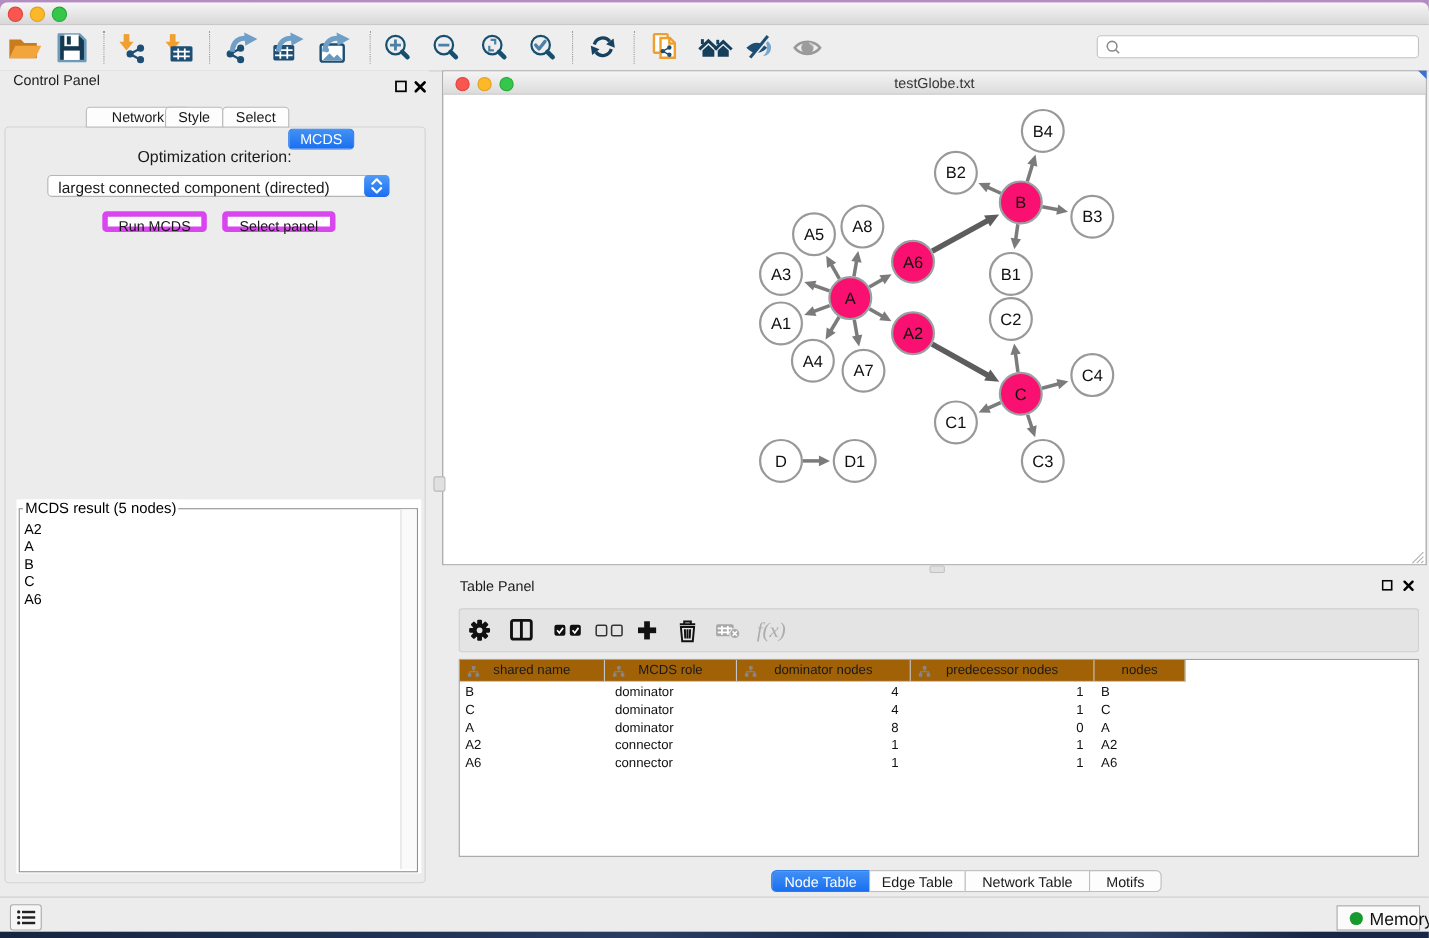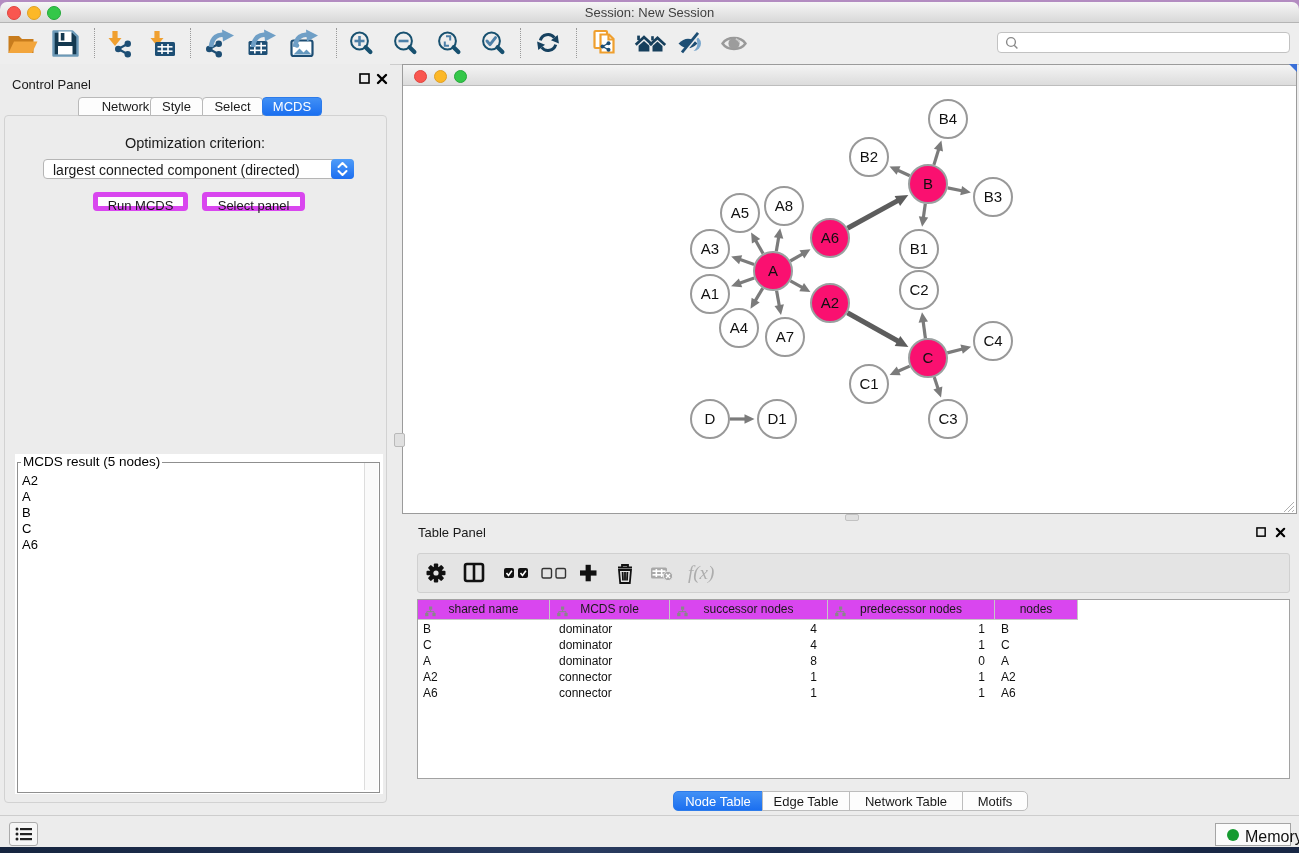--- a/index.html
+++ b/index.html
@@ -9,67 +9,66 @@
 #topstrip{left:0;top:0;width:1299px;height:10px;background:#b38cc1;}
 #titlebar{left:0;top:2px;width:1299px;height:20px;background:linear-gradient(#f6f6f6,#d8d8d8);border-bottom:1px solid #b4b4b4;border-radius:7px 7px 0 0;}
 .light{position:absolute;top:4px;width:12px;height:12px;border-radius:50%;}
 #titletext{position:absolute;top:3px;width:100%;text-align:center;font-size:13px;color:#404040;}
 #toolbar{left:0;top:23px;width:1299px;height:41px;background:#eeeeee;}
 .tsep{position:absolute;top:5px;height:30px;width:0;border-left:1px dotted #9a9a9a;}
 #searchbox{position:absolute;left:997px;top:9px;width:291px;height:19px;background:#fff;border:1px solid #c2c2c2;border-radius:4px;}
 #mainline{left:0;top:64px;width:1299px;height:0;border-top:1px solid #cccccc;}
 
 #cp{left:0;top:64px;width:390px;height:750px;background:#ececec;}
-#cptitle{left:12px;top:13px;font-size:13px;color:#1a1a1a;}
+#cptitle{left:12px;top:1px;font-size:13px;color:#1a1a1a;}
 .paneicons{position:absolute;top:8px;font-size:12px;color:#000;}
 #cpbox{left:4px;top:51px;width:381px;height:686px;background:#ececec;border:1px solid #d2d2d2;border-radius:4px;}
 .tab{position:absolute;top:33px;height:19px;border:1px solid #b9b9b9;background:#fdfdfd;font-size:13px;color:#1a1a1a;text-align:center;line-height:18px;border-radius:4px 4px 0 0;box-sizing:border-box;}
-.tabsel{background:linear-gradient(#4190f5,#1b6ff0);color:#fff;border-color:#2d7bea;border-radius:4px;}
+.tabsel{background:linear-gradient(#4190f5,#1b6ff0);color:#fff;border-color:#2d7bea;border-radius:4px;margin-top:20px;}
 #optlabel{left:0;top:71px;width:390px;text-align:center;font-size:14.5px;color:#1a1a1a;}
 #dropdown{left:43px;top:95px;width:311px;height:20px;background:#fff;border:1px solid #b5b5b5;border-radius:4px;box-sizing:border-box;}
 #droptext{position:absolute;left:9px;top:1.5px;font-size:14px;color:#1a1a1a;}
 #dropbtn{position:absolute;right:-1px;top:-1px;width:23px;height:20px;background:linear-gradient(#4f9cf8,#1c6ef0);border-radius:4px;}
 .btn{position:absolute;top:128px;height:19px;background:#fefefe;border:5px solid #d946ef;border-radius:4px;font-size:13px;color:#1a1a1a;text-align:center;line-height:18px;box-sizing:border-box;}
 #mcdswhite{left:15px;top:390px;width:368px;height:340px;background:#fff;}
 #mcdsborder{left:17px;top:398px;width:361px;height:329px;border:1px solid #8f8f8f;}
 #mcdslegend{left:21px;top:390px;background:#fff;padding:0 2px;font-size:13.5px;color:#000;}
 #mcdslist{left:22px;top:409px;font-size:13px;color:#000;line-height:16px;}
 #mcdsscroll{left:364px;top:399px;width:13px;height:327px;background:#fafafa;border-left:1px solid #ddd;}
 
 #win{left:402px;top:64px;width:895px;height:450px;background:#fff;border:1px solid #9b9b9b;box-sizing:border-box;}
 #wintitle{position:absolute;left:0;top:0;width:100%;height:20px;background:linear-gradient(#f4f4f4,#dcdcdc);border-bottom:1px solid #bdbdbd;}
 .wlight{position:absolute;top:5px;width:11px;height:11px;border-radius:50%;}
 #wintext{position:absolute;top:3px;width:100%;text-align:center;font-size:13px;color:#353535;}
 
 #tp{left:390px;top:514px;width:909px;height:301px;background:#ececec;}
 #tptitle{left:28px;top:11px;font-size:13px;color:#1a1a1a;}
 #tpbar{left:27px;top:39px;width:873px;height:40px;background:#e4e4e4;border:1px solid #d0d0d0;border-radius:3px;box-sizing:border-box;}
 #tbl{left:27px;top:85px;width:873px;height:180px;background:#fff;border:1px solid #a2a2a2;box-sizing:border-box;}
-#tblhead{position:absolute;left:0;top:0;width:659px;height:19px;background:#d946ef;border-bottom:1px solid #c6c6c6;border-right:1px solid #c6c6c6;}
+#tblhead{position:absolute;left:0;top:0;width:659px;height:19px;background:#a16207;border-bottom:1px solid #c6c6c6;border-right:1px solid #c6c6c6;}
 .hcol{position:absolute;top:0;height:19px;border-right:1px solid #c6c6c6;box-sizing:border-box;}
 .htext{position:absolute;top:2px;width:100%;text-align:center;font-size:12px;color:#1a1a1a;}
 .hicon{position:absolute;top:3px;left:7px;}
 .trow{position:absolute;font-size:12px;color:#111;height:16px;line-height:16px;}
-.btab{position:absolute;top:277px;height:20px;border:1px solid #bdbdbd;background:#fdfdfd;font-size:13px;color:#1a1a1a;text-align:center;line-height:19px;border-radius:4px;box-sizing:border-box;}
+.btab{position:absolute;top:277px;height:20px;border:1px solid #bdbdbd;background:#fdfdfd;font-size:13px;color:#1a1a1a;text-align:center;line-height:19px;border-radius:4px;box-sizing:border-box;margin-left:28px;}
 .btabsel{background:linear-gradient(#4190f5,#1b6ff0);color:#fff;border-color:#2d7bea;}
 
 #statusbar{left:0;top:815px;width:1299px;height:32px;background:#ececec;border-top:1px solid #cdcdcd;}
 #leftbtn{position:absolute;left:9px;top:6px;width:29px;height:24px;background:#f6f6f6;border:1px solid #ababab;border-radius:3px;box-sizing:border-box;}
 #membtn{position:absolute;left:1215px;top:7px;width:76px;height:23px;background:#fbfbfb;border:1px solid #a5a5a5;box-sizing:border-box;}
 #bottomstrip{left:0;top:847px;width:1299px;height:6px;background:linear-gradient(90deg,#16253f,#1f3052 25%,#2a3c60 45%,#1b2c4e 60%,#32436a 78%,#182745 92%);}
 </style>
 </head>
 <body>
 <div id="app">
   <div class="abs" id="topstrip"></div>
   <div class="abs" id="titlebar">
     <div class="light" style="left:7px;background:#f9564f;border:1px solid #e0443e;"></div>
     <div class="light" style="left:27px;background:#fcb827;border:1px solid #e0a023;"></div>
     <div class="light" style="left:47px;background:#34c749;border:1px solid #24a83a;"></div>
-    <div id="titletext">Session: New Session</div>
   </div>
   <div class="abs" id="toolbar">
     <svg style="position:absolute;left:0;top:0;" width="760" height="41" viewBox="0 0 760 41">
 <path d="M8.5,13 h10.5 l3,3 h11.5 v14 h-25 z" fill="#c87c1d"></path>
 <path d="M8.5,30 l5.5,-11.5 h23.5 l-5.5,11.5 z" fill="#f2a53c"></path>
 <path d="M53.5,8.5 h19 l5,5 v19 h-24 z" fill="#143950" stroke="#6d9ab8" stroke-width="2.4" stroke-linejoin="round"></path>
 <rect x="58.5" y="8.5" width="13" height="10.5" fill="#fff"></rect>
         <rect x="60.8" y="10" width="3.6" height="7.5" fill="#143950"></rect>
 <rect x="58" y="23" width="14.5" height="8.5" fill="#fff"></rect>
 <g fill="#f0a030">
@@ -216,20 +215,21 @@
     <div class="abs" id="mcdsborder"></div>
     <div class="abs" id="mcdsscroll"></div>
     <div class="abs" id="mcdslegend">MCDS result (5 nodes)</div>
     <div class="abs" id="mcdslist">A2<br>A<br>B<br>C<br>A6</div>
   </div>
   <div class="abs" id="win">
     <div id="wintitle">
       <div class="wlight" style="left:10.5px;background:#f9564f;border:1px solid #e0443e;"></div>
       <div class="wlight" style="left:30.5px;background:#fcb827;border:1px solid #e0a023;"></div>
       <div class="wlight" style="left:50.5px;background:#34c749;border:1px solid #24a83a;"></div>
+      <div id="wintext">testGlobe.txt</div>
     </div>
     <svg id="graphsvg" style="position:absolute;left:0;top:21px;" width="892" height="427" viewBox="0 0 892 427">
 <line x1="351.2" y1="191.9" x2="335.7" y2="197.5" stroke="#7b7b7b" stroke-width="3.2"></line>
 <polygon points="328.1,200.3 335.9,192.4 339.2,201.3" fill="#7b7b7b"></polygon>
 <line x1="351.1" y1="178.4" x2="335.8" y2="173.1" stroke="#7b7b7b" stroke-width="3.2"></line>
 <polygon points="328.2,170.4 339.2,169.2 336.1,178.2" fill="#7b7b7b"></polygon>
 <line x1="359.8" y1="202.2" x2="351.6" y2="215.8" stroke="#7b7b7b" stroke-width="3.2"></line>
 <polygon points="347.5,222.7 348.6,211.7 356.7,216.5" fill="#7b7b7b"></polygon>
 <line x1="360.1" y1="167.6" x2="352.1" y2="153.5" stroke="#7b7b7b" stroke-width="3.2"></line>
 <polygon points="348.1,146.6 357.2,152.9 348.9,157.6" fill="#7b7b7b"></polygon>
@@ -385,21 +385,21 @@
           </div>
 <div class="hcol" style="left:252px;width:158px;">
 <span class="hicon" style="left:7px;"><svg width="11" height="11" viewBox="0 0 11 11">
                 <g fill="#888">
                   <rect x="4" y="0.5" width="3.2" height="3.2"></rect>
                   <rect x="0.2" y="7" width="3.2" height="3.2"></rect>
                   <rect x="7.4" y="7" width="3.2" height="3.2"></rect>
                   <path d="M5.6 3.7 v2 M1.8 7 v-1.3 h7.2 V7" stroke="#888" fill="none" stroke-width="1"></path>
                 </g>
               </svg></span>
-<div class="htext">successor nodes</div>
+<div class="htext">dominator nodes</div>
           </div>
 <div class="hcol" style="left:410px;width:167px;">
 <span class="hicon" style="left:7px;"><svg width="11" height="11" viewBox="0 0 11 11">
                 <g fill="#888">
                   <rect x="4" y="0.5" width="3.2" height="3.2"></rect>
                   <rect x="0.2" y="7" width="3.2" height="3.2"></rect>
                   <rect x="7.4" y="7" width="3.2" height="3.2"></rect>
                   <path d="M5.6 3.7 v2 M1.8 7 v-1.3 h7.2 V7" stroke="#888" fill="none" stroke-width="1"></path>
                 </g>
               </svg></span>

